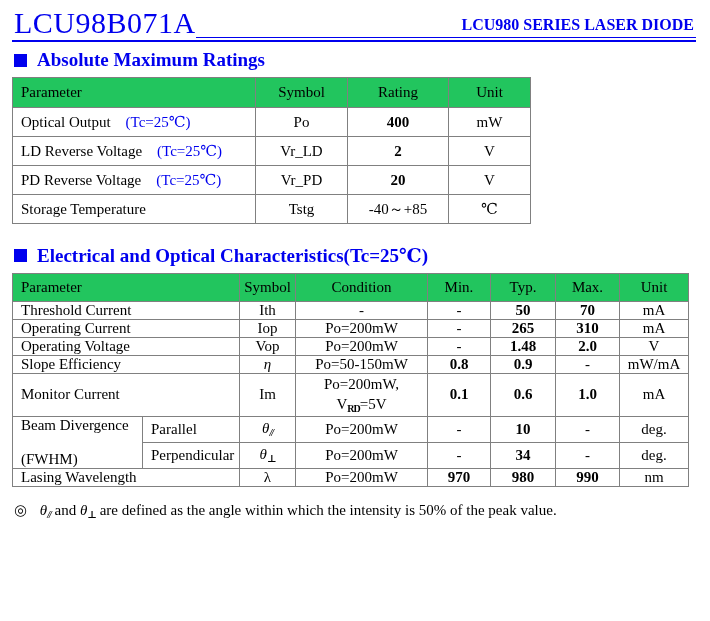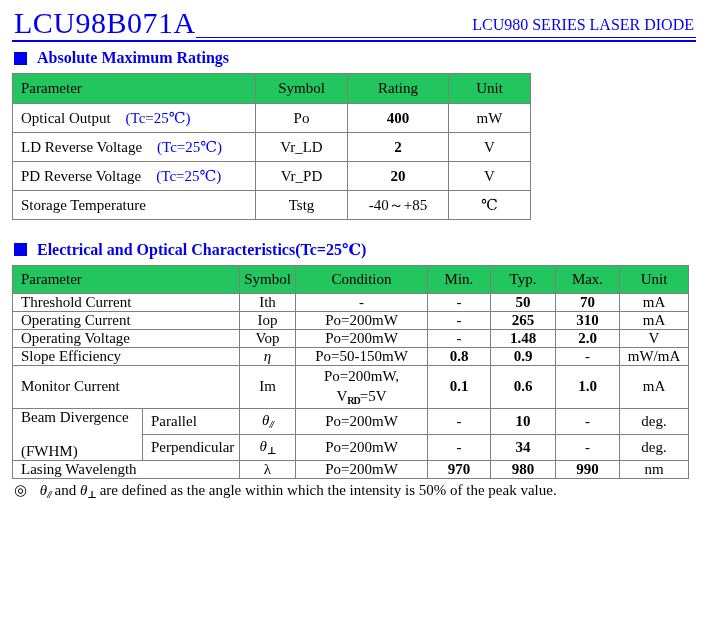--- a/index.html
+++ b/index.html
@@ -15,28 +15,28 @@
   
   .header { display: flex; align-items: flex-end; }
   .title {
     font-size: 30px; font-weight: normal; color: #0000EE;
     letter-spacing: 0.5px; line-height: 1.0; padding-left: 2px;
   }
   .header-right {
     flex: 1; text-align: right;
     border-bottom: 1px solid #0000EE; padding-bottom: 3px;
   }
-  .subtitle { font-size: 16px; font-weight: normal; color: #0000EE; padding-right: 2px; }
+  .subtitle { font-size: 16px; font-weight: bold; color: #0000EE; padding-right: 2px; }
   .rule { border-bottom: 2px solid #0000EE; margin-top: 2px; }
 
   
   .section-heading { display: flex; align-items: center; margin: 7px 0 6px 2px; }
   .section-heading.second { margin-top: 20px; }
   .sq { width: 13px; height: 13px; background: #0000EE; display: inline-block; margin-right: 10px; }
-  .section-heading span.lbl { font-size: 16px; font-weight: bold; color: #0000EE; }
+  .section-heading span.lbl { font-size: 19px; font-weight: bold; color: #0000EE; }
 
   
   table { border-collapse: collapse; table-layout: fixed; }
   td, th { border: 1px solid #808080; font-weight: normal; font-size: 15px; text-align: center; vertical-align: middle; overflow: hidden; }
   .hdr td { background: #22c55e; }
   .left { text-align: left; padding-left: 8px; }
   .b { font-weight: bold; }
   .blue { color: #0000EE; }
   .red { color: #FF0000; }
   .note { margin-left: 15px; }
@@ -47,21 +47,21 @@
   .t1 tr { height: 29px; }
   .t1 tr.hdr { height: 30px; }
 
   .t2 { width: 676px; margin-top: 2px; }
   .t2 tr { height: 18px; }
   .t2 tr.hdr { height: 28px; }
   .t2 tr.tall { height: 33px; }
   .cond2 { line-height: 1.35; }
 
   
-  .footnote { margin-top: 2px; padding-left: 2px; font-size: 15px; }
+  .footnote { margin-top: 14px; padding-left: 2px; font-size: 15px; }
   .footnote .bullet { margin-right: 9px; }
 </style>
 </head>
 <body>
 
 <div class="page">
 
   <div class="header">
     <span class="title">LCU98B071A</span>
     <div class="header-right">

